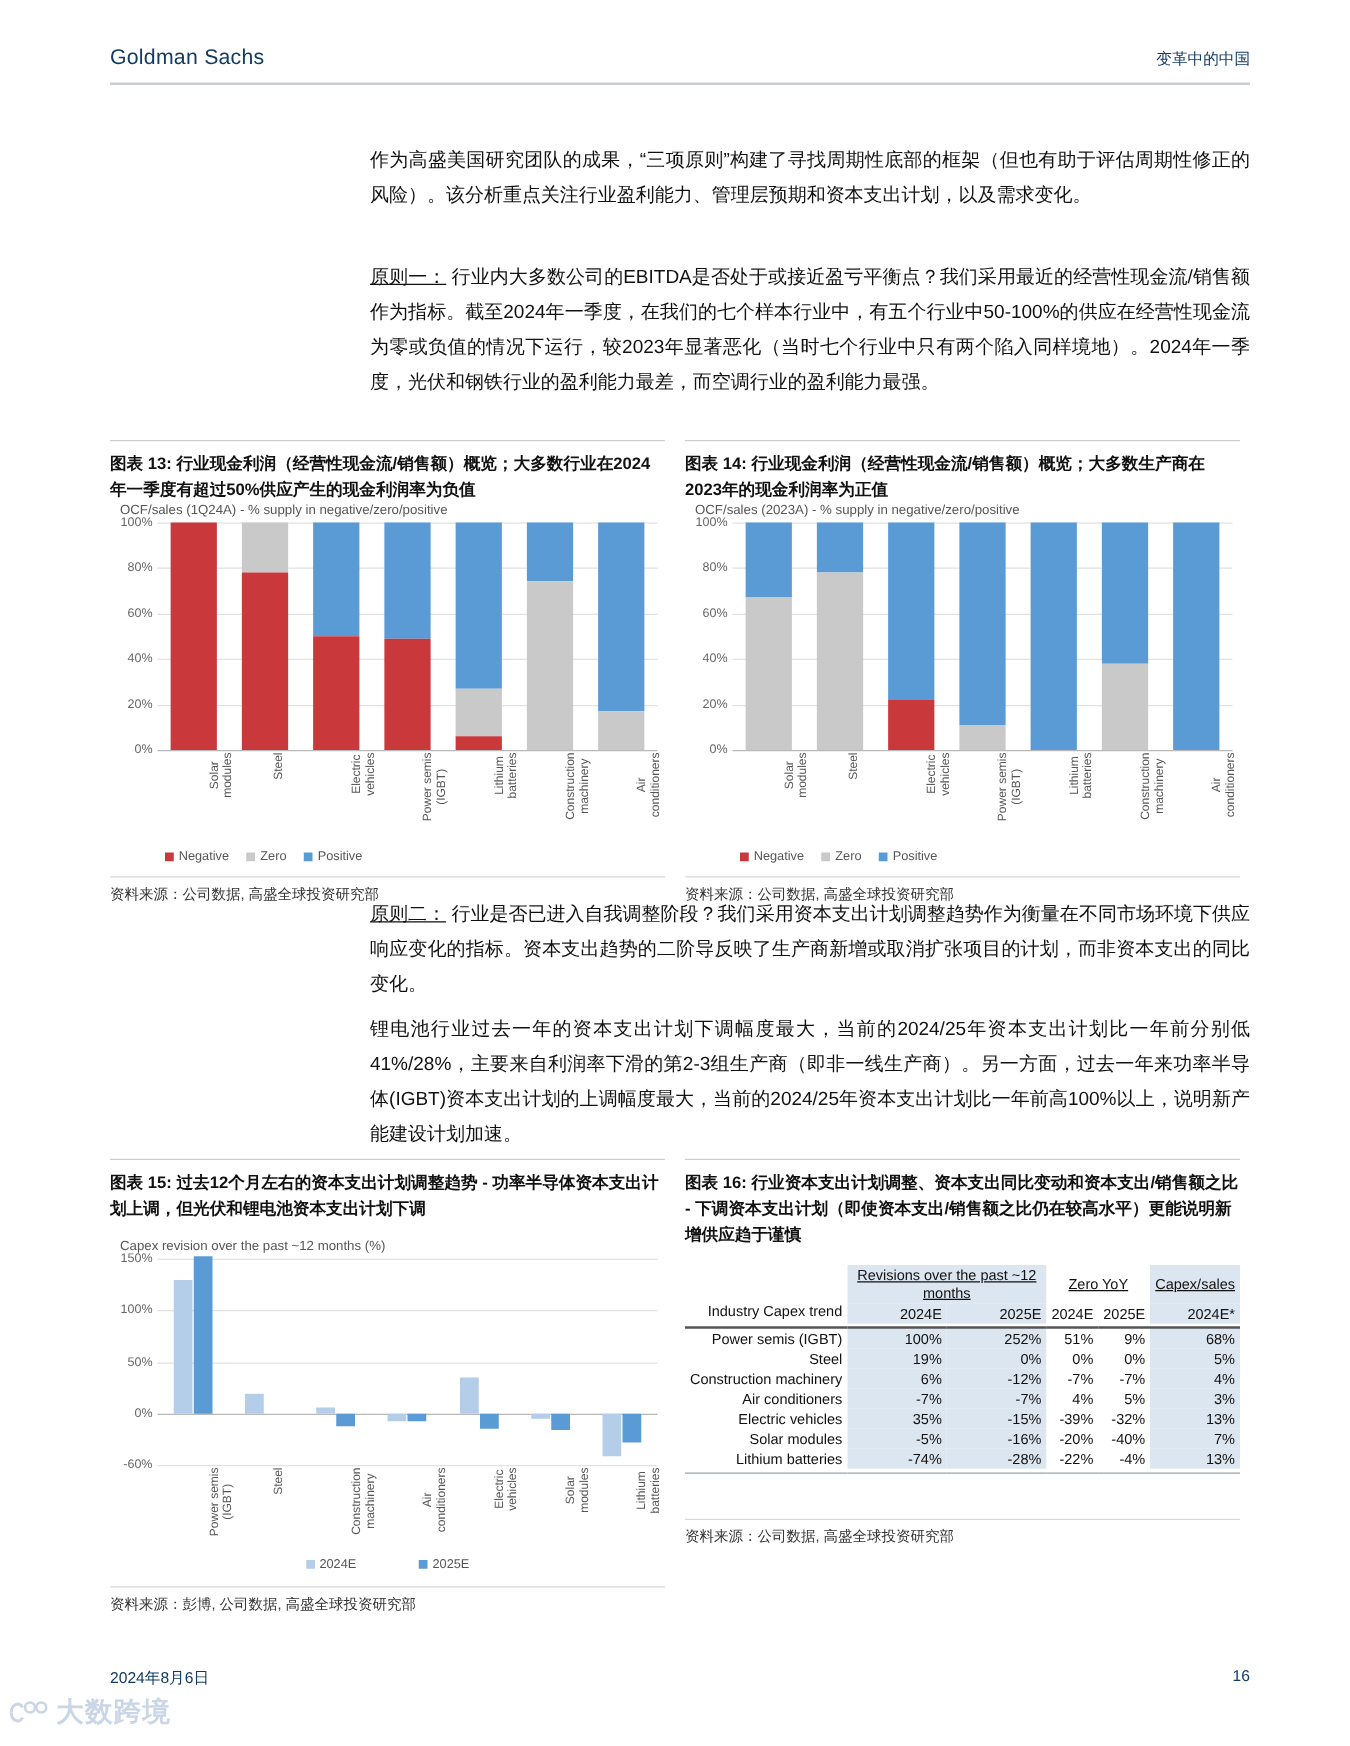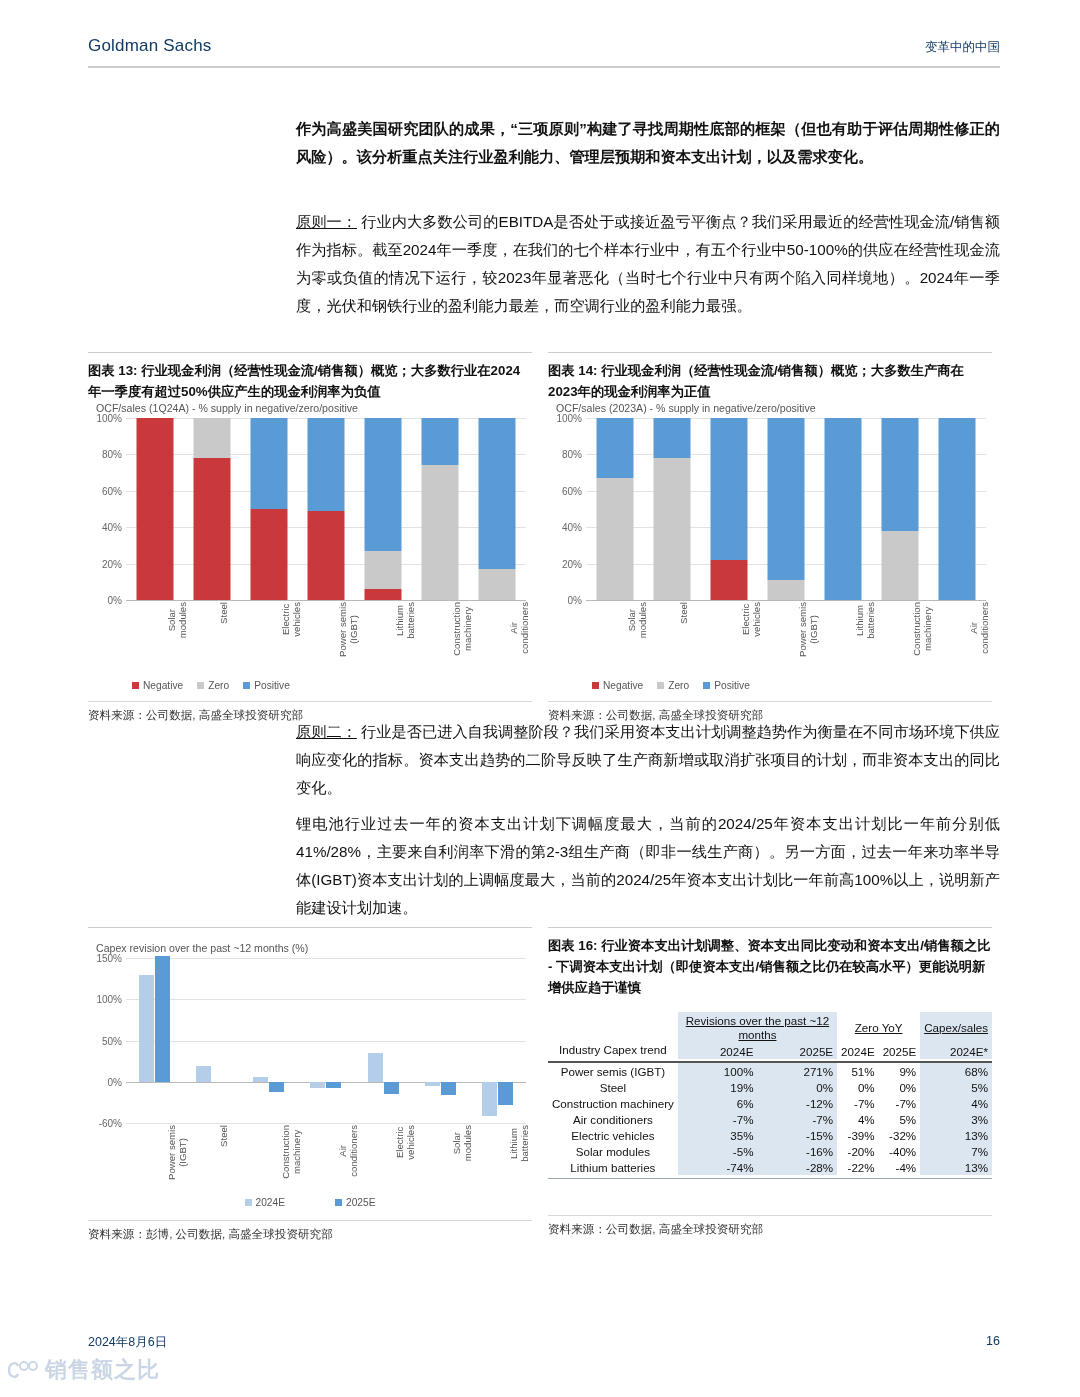--- a/index.html
+++ b/index.html
@@ -27,21 +27,21 @@
   
   .section-title {
     position: absolute; left: 296px; top: 85px; width: 704px;
     font-size: 16.5px; color: #1a4e86; font-weight: bold;
   }
   .para {
     position: absolute; left: 296px; width: 704px;
     font-size: 15.2px; line-height: 28px; color: #111111;
     text-align: justify; text-justify: inter-ideograph;
   }
-  .p1 { top: 115px; font-weight: bold; }
+  .p1 { top: 115px; }
   .p2 { top: 208px; }
   .p3 { top: 718px; }
   .p4 { top: 810px; }
   .u { text-decoration: underline; }
 
   
   .panel { position: absolute; }
   .panel-rule { width: 100%; height: 1px; background: #c9cdd2; }
   .exh-cap {
     font-size: 13.3px; line-height: 21px; color: #111; font-weight: bold;
@@ -106,21 +106,21 @@
     display: flex; gap: 14px; font-size: 10.2px; color: #555;
     padding-left: 44px; align-items: center;
   }
   .legend .li { display: flex; align-items: center; gap: 4px; }
   .swatch { width: 7px; height: 7px; display: inline-block; }
 
   
   .t16 { width: 100%; border-collapse: collapse; font-size: 11.6px; color: #111; }
   .t16 th, .t16 td { padding: 1.5px 4px; font-weight: normal; }
   .t16 .num { text-align: right; white-space: nowrap; }
-  .t16 .lbl { text-align: center; white-space: nowrap; }
+  .t16 .lbl { text-align: right; white-space: nowrap; }
   .shade { background: #dce6f1; }
   .hdr-grp { text-align: center; font-size: 11.6px; }
   .hdr-grp u { text-decoration: underline; }
   .hdr-yr { text-align: right; font-size: 11.6px; }
   .thickrule td { border-bottom: 2px solid #555; height: 3px; padding: 0; }
   .thinrule td { border-bottom: 1px solid #9aa4ae; height: 3px; padding: 0; }
   .note { font-size: 11.4px; font-style: italic; color: #111; padding-top: 12px; }
 
   
   .footer-date {
@@ -389,20 +389,21 @@
           </div>
         </div>
     </div>
     <div style="height:10px;"></div>
     <div class="src-rule"></div>
     <div class="src">资料来源：公司数据, 高盛全球投资研究部</div>
   </div>
 
   <div class="panel" id="exh15">
     <div class="panel-rule"></div>
+    <div class="exh-cap">图表 15: 过去12个月左右的资本支出计划调整趋势 - 功率半导体资本支出计划上调，但光伏和锂电池资本支出计划下调</div>
     <div class="chart-wrap" style="margin-top:14px;">
       <div class="chart-title">Capex revision over the past ~12 months (%)</div>
       <div class="plot" id="plot15" style="height:165px;">
           <div class="gridline" style="top: 165px;"></div>
           <div class="ytick" style="top: 165px;">-60%</div>
           <div class="axisline" style="top: 123.75px;"></div>
           <div class="ytick" style="top: 123.75px;">0%</div>
           <div class="gridline" style="top: 82.5px;"></div>
           <div class="ytick" style="top: 82.5px;">50%</div>
           <div class="gridline" style="top: 41.25px;"></div>
@@ -547,21 +548,21 @@
               <td class="hdr-yr">2024E</td>
               <td class="hdr-yr">2025E</td>
               <td class="hdr-yr shade">2024E*</td>
             </tr>
             <tr class="thickrule">
               <td colspan="6"></td>
             </tr>
             <tr>
               <td class="lbl">Power semis (IGBT)</td>
               <td class="num shade">100%</td>
-              <td class="num shade">271%</td>
+              <td class="num shade">252%</td>
               <td class="num">51%</td>
               <td class="num">9%</td>
               <td class="num shade">68%</td>
             </tr>
             <tr>
               <td class="lbl">Steel</td>
               <td class="num shade">19%</td>
               <td class="num shade">0%</td>
               <td class="num">0%</td>
               <td class="num">0%</td>
@@ -620,16 +621,16 @@
 
   <div class="footer-date">2024年8月6日</div>
   <div class="footer-page">16</div>
   <div class="watermark">
     <svg width="34" height="22" viewBox="0 0 34 22">
       <path d="M3 11 C3 4, 10 2, 12 7" stroke="#9fb6d0" stroke-width="2.4" fill="none"></path>
       <path d="M3 11 C3 18, 10 20, 12 15" stroke="#9fb6d0" stroke-width="2.4" fill="none"></path>
       <circle cx="18" cy="7" r="4" stroke="#9fb6d0" stroke-width="2" fill="none"></circle>
       <circle cx="27" cy="7" r="4" stroke="#9fb6d0" stroke-width="2" fill="none"></circle>
     </svg>
-    <span class="wm-text">销售额之比</span>
+    <span class="wm-text">大数跨境</span>
   </div>
 
 </div>
 
 </body></html>

